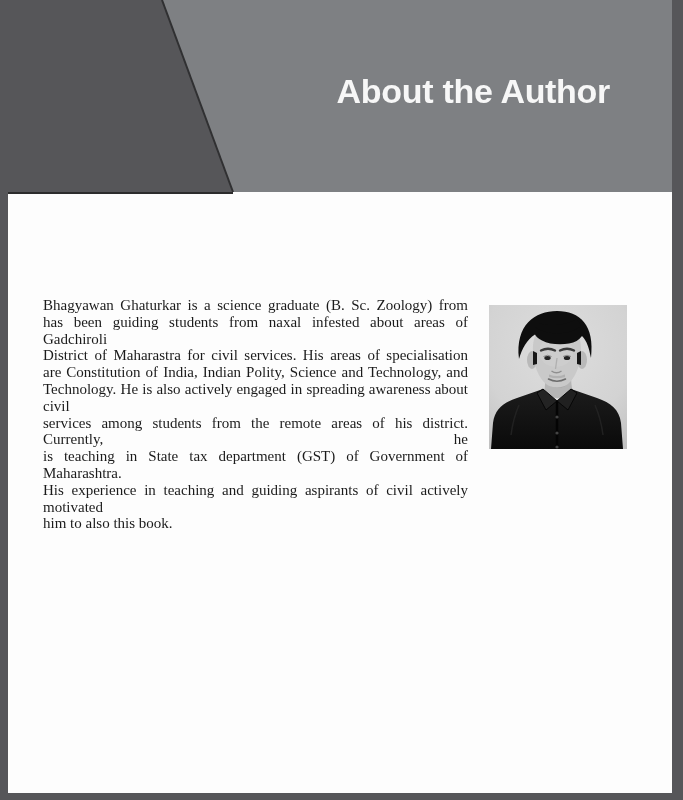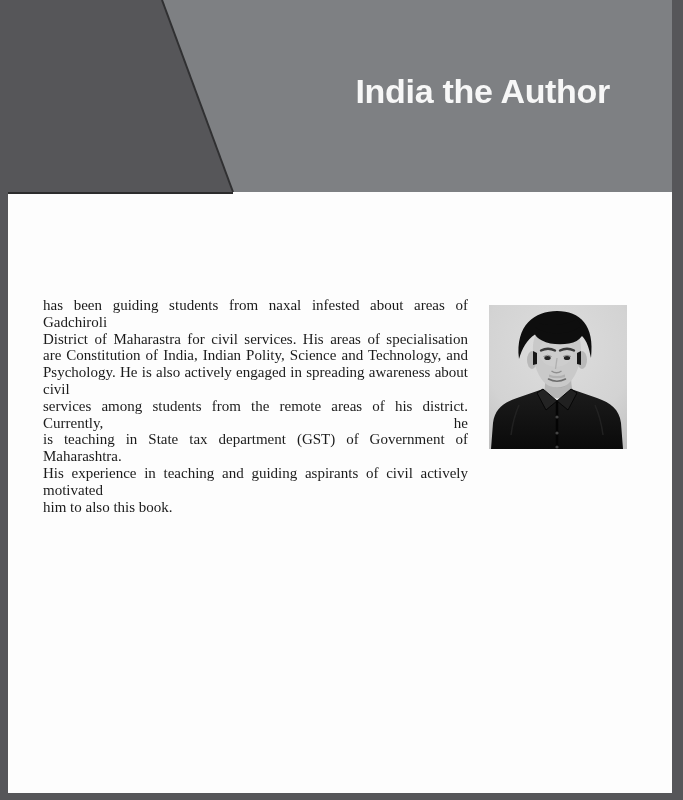--- a/index.html
+++ b/index.html
@@ -54,27 +54,28 @@
 <div style="position:absolute; inset:0;">
 
   <svg class="bg-svg" viewBox="0 0 683 800" aria-hidden="true">
     <rect x="0" y="0" width="683" height="800" fill="#565659"></rect>
     <polygon points="162,0 672,0 672,192 233,192" fill="#7e8083"></polygon>
     <line x1="162" y1="0" x2="233" y2="192" stroke="#303032" stroke-width="2"></line>
     <rect x="8" y="192" width="664" height="601" fill="#fdfdfd"></rect>
     <line x1="8" y1="193" x2="233" y2="193" stroke="#2c2c2c" stroke-width="2"></line>
   </svg>
 
-  <h1 class="title">India the Author</h1>
+  <h1 class="title">About the Author</h1>
 
   <div class="bio">
+      <div class="line">Bhagyawan Ghaturkar is a science graduate (B. Sc. Zoology) from</div>
       <div class="line">has been guiding students from naxal infested about areas of Gadchiroli</div>
       <div class="line">District of Maharastra for civil services. His areas of specialisation</div>
       <div class="line">are Constitution of India, Indian Polity, Science and Technology, and</div>
-      <div class="line">Psychology. He is also actively engaged in spreading awareness about civil</div>
+      <div class="line">Technology. He is also actively engaged in spreading awareness about civil</div>
       <div class="line">services among students from the remote areas of his district. Currently, he</div>
       <div class="line">is teaching in State tax department (GST) of Government of Maharashtra.</div>
       <div class="line">His experience in teaching and guiding aspirants of civil actively motivated</div>
       <div class="line">him to also this book.</div>
     </div>
 
   <figure class="photo">
     <svg viewBox="0 0 138 144" role="img" aria-label="Black and white portrait photograph of the author">
       <defs>
         <radialGradient id="pbg" cx="50%" cy="30%" r="90%">

